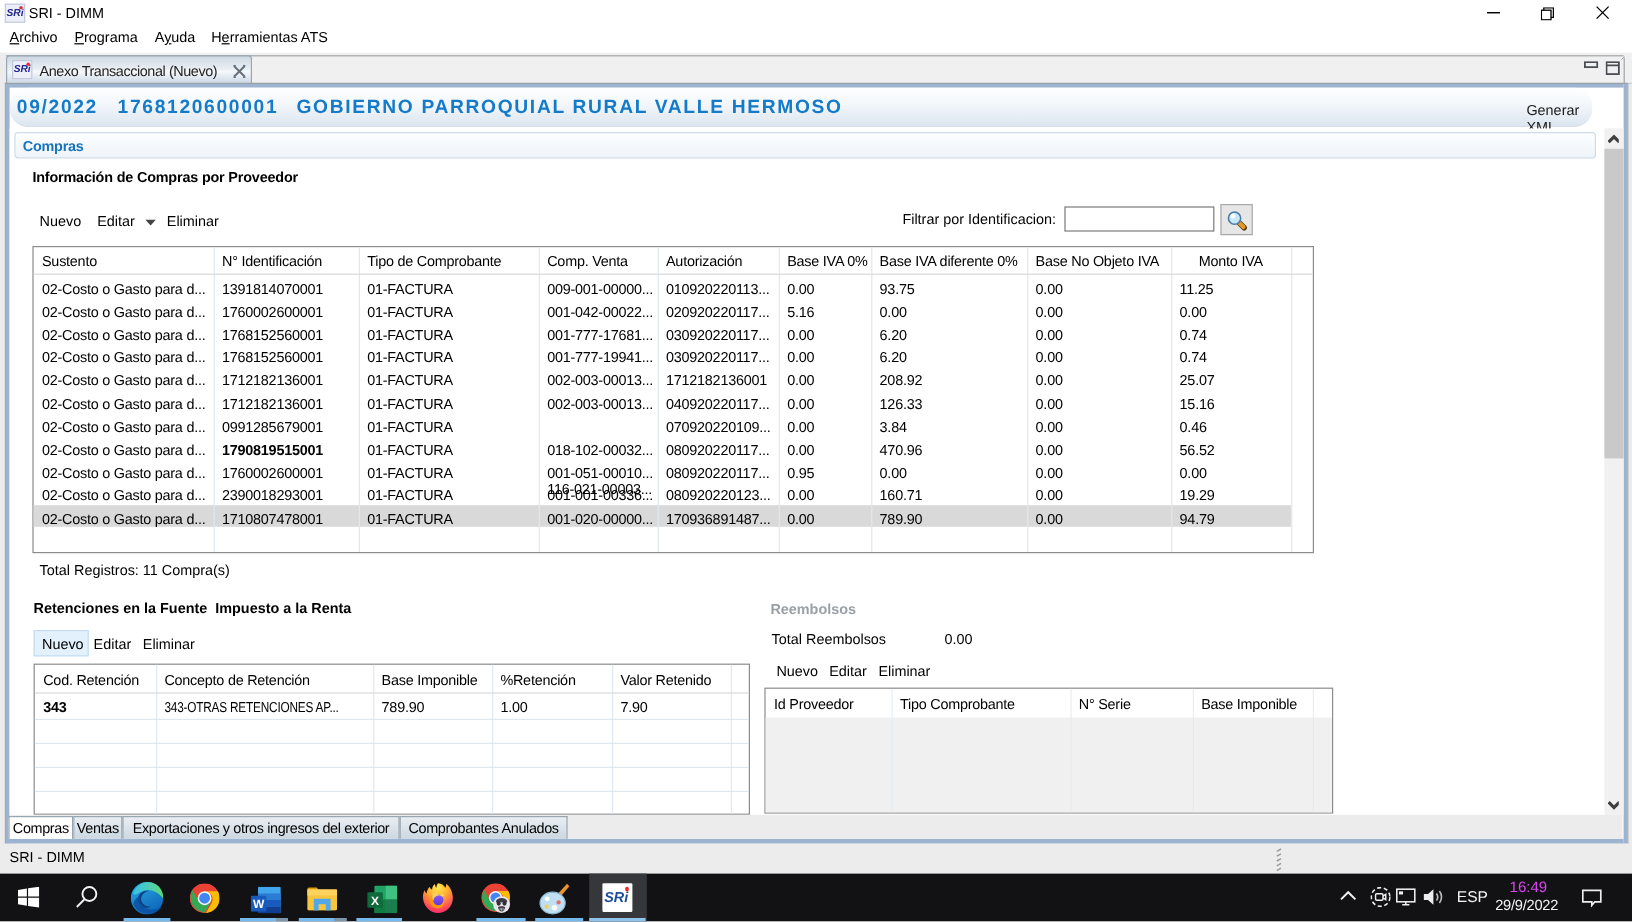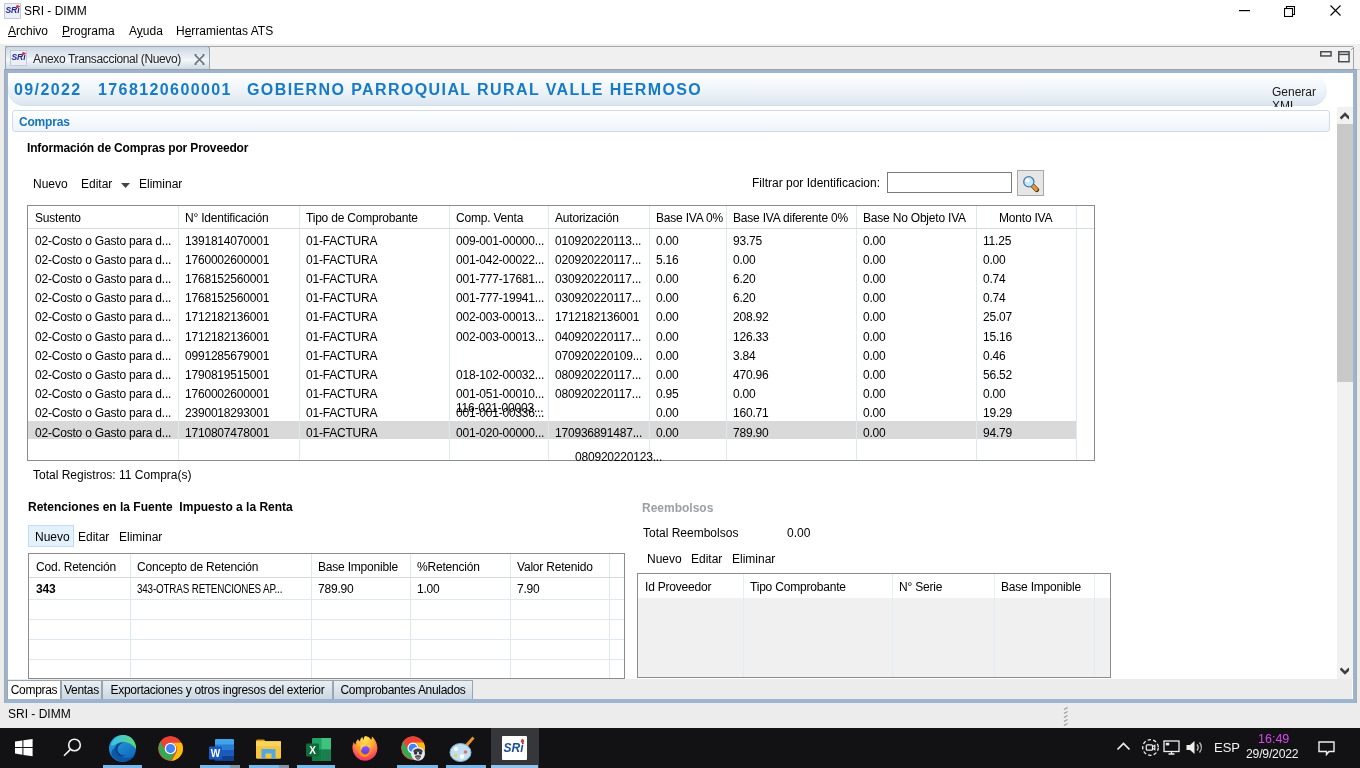--- a/index.html
+++ b/index.html
@@ -217,42 +217,42 @@
       <span class="rowtext" style="left:7px; top:142.82px;">02-Costo o Gasto para d...</span>
       <span class="rowtext" style="left:157px; top:142.82px;">0991285679001</span>
       <span class="rowtext" style="left:278px; top:142.82px;">01-FACTURA</span>
       <span class="rowtext" style="left:428px; top:156px;margin-top:39px;">116-021-00003...</span>
       <span class="rowtext" style="left:527px; top:142.82px;">070920220109...</span>
       <span class="rowtext" style="left:628px; top:142.82px;">0.00</span>
       <span class="rowtext" style="left:705px; top:142.82px;">3.84</span>
       <span class="rowtext" style="left:835px; top:142.82px;">0.00</span>
       <span class="rowtext" style="left:955px; top:142.82px;">0.46</span>
       <span class="rowtext" style="left:7px; top:161.99px;">02-Costo o Gasto para d...</span>
-      <span class="rowtext" style="left:157px; top:161.99px;">1790819515001</span>
+      <span class="rowtext" style="left:157px; top:161.99px;font-weight:bold;">1790819515001</span>
       <span class="rowtext" style="left:278px; top:161.99px;">01-FACTURA</span>
       <span class="rowtext" style="left:428px; top:161.99px;">018-102-00032...</span>
       <span class="rowtext" style="left:527px; top:161.99px;">080920220117...</span>
       <span class="rowtext" style="left:628px; top:161.99px;">0.00</span>
       <span class="rowtext" style="left:705px; top:161.99px;">470.96</span>
       <span class="rowtext" style="left:835px; top:161.99px;">0.00</span>
       <span class="rowtext" style="left:955px; top:161.99px;">56.52</span>
       <span class="rowtext" style="left:7px; top:181.16px;">02-Costo o Gasto para d...</span>
       <span class="rowtext" style="left:157px; top:181.16px;">1760002600001</span>
       <span class="rowtext" style="left:278px; top:181.16px;">01-FACTURA</span>
       <span class="rowtext" style="left:428px; top:181.16px;">001-051-00010...</span>
       <span class="rowtext" style="left:527px; top:181.16px;">080920220117...</span>
       <span class="rowtext" style="left:628px; top:181.16px;">0.95</span>
       <span class="rowtext" style="left:705px; top:181.16px;">0.00</span>
       <span class="rowtext" style="left:835px; top:181.16px;">0.00</span>
       <span class="rowtext" style="left:955px; top:181.16px;">0.00</span>
       <span class="rowtext" style="left:7px; top:200.33px;">02-Costo o Gasto para d...</span>
       <span class="rowtext" style="left:157px; top:200.33px;">2390018293001</span>
       <span class="rowtext" style="left:278px; top:200.33px;">01-FACTURA</span>
       <span class="rowtext" style="left:428px; top:200.33px;">001-001-00336...</span>
-      <span class="rowtext" style="left:547px; top:200.33px;margin-top:44px;">080920220123...</span>
+      <span class="rowtext" style="left:527px; top:200.33px;">080920220123...</span>
       <span class="rowtext" style="left:628px; top:200.33px;">0.00</span>
       <span class="rowtext" style="left:705px; top:200.33px;">160.71</span>
       <span class="rowtext" style="left:835px; top:200.33px;">0.00</span>
       <span class="rowtext" style="left:955px; top:200.33px;">19.29</span>
       <span class="rowtext" style="left:7px; top:219.50px;">02-Costo o Gasto para d...</span>
       <span class="rowtext" style="left:157px; top:219.50px;">1710807478001</span>
       <span class="rowtext" style="left:278px; top:219.50px;">01-FACTURA</span>
       <span class="rowtext" style="left:428px; top:219.50px;">001-020-00000...</span>
       <span class="rowtext" style="left:527px; top:219.50px;">170936891487...</span>
       <span class="rowtext" style="left:628px; top:219.50px;">0.00</span>

